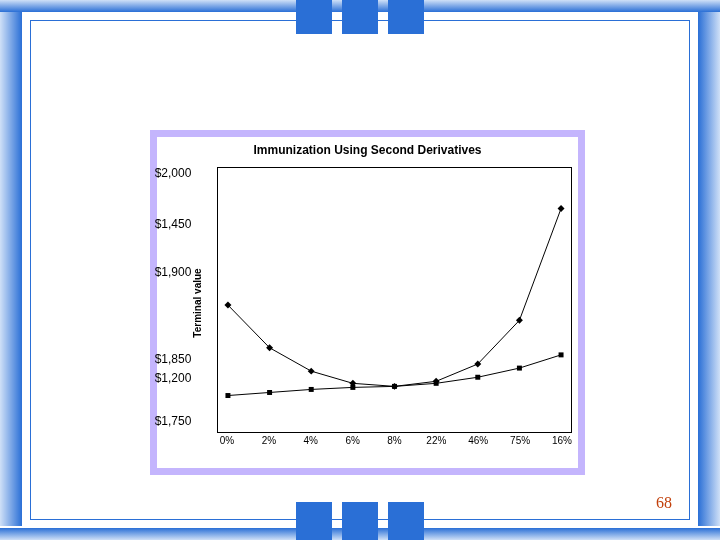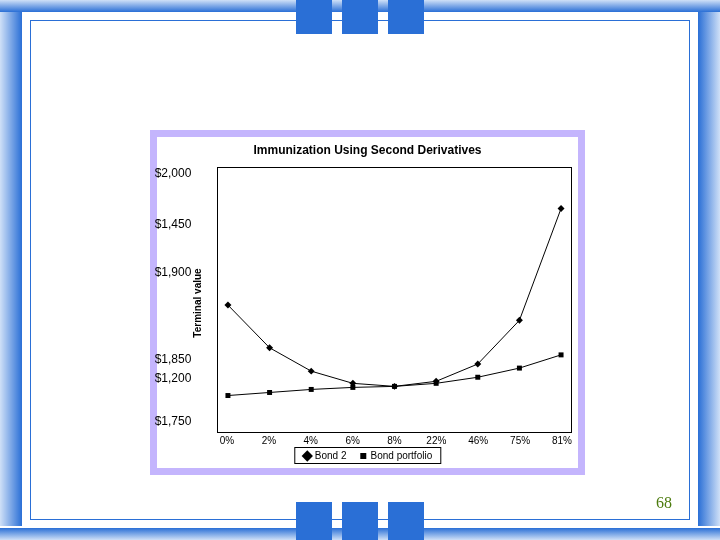--- a/index.html
+++ b/index.html
@@ -7,21 +7,21 @@
   .grad-left{position:absolute;left:0;top:12px;width:22px;height:514px;background:linear-gradient(to right,#cfe0f7,#2a6fd6);}
   .grad-right{position:absolute;right:0;top:12px;width:22px;height:514px;background:linear-gradient(to left,#cfe0f7,#2a6fd6);}
   .grad-bottom{position:absolute;left:0;bottom:0;width:720px;height:12px;background:linear-gradient(to top,#cfe0f7,#2a6fd6);}
   .grad-top{position:absolute;left:0;top:0;width:720px;height:12px;background:linear-gradient(to bottom,#cfe0f7,#2a6fd6);}
   .inner-border{position:absolute;left:30px;top:20px;right:30px;bottom:20px;border:1.5px solid #2a6fd6;}
   .tabs{position:absolute;top:0;left:50%;transform:translateX(-50%);display:flex;gap:10px;}
   .tabs .tab{width:36px;height:34px;background:#2a6fd6;}
   .tabs-bottom{position:absolute;bottom:0;left:50%;transform:translateX(-50%);display:flex;gap:10px;}
   .tabs-bottom .tab{width:36px;height:38px;background:#2a6fd6;}
   .title{position:absolute;top:42px;left:40px;right:40px;text-align:center;font-size:27px;line-height:1.25;color:#000;}
-  .page-num{position:absolute;right:48px;bottom:28px;font-size:16px;color:#4d7c0f;}
+  .page-num{position:absolute;right:48px;bottom:28px;font-size:16px;color:#c2410c;}
   .chart-box{position:absolute;left:150px;top:130px;width:435px;height:345px;border:7px solid #c4b5fd;background:#fff;box-sizing:border-box;}
   .chart-title{position:absolute;top:6px;left:0;right:0;text-align:center;font-family:Arial,sans-serif;font-weight:bold;font-size:12px;}
   .plot-area{position:absolute;left:60px;top:30px;width:355px;height:266px;border:1px solid #000;box-sizing:border-box;}
   .ylabel{position:absolute;left:6px;top:50%;transform:translateY(-50%) rotate(-90deg);transform-origin:center;font-family:Arial,sans-serif;font-weight:bold;font-size:10px;white-space:nowrap;}
   .xlabel{position:absolute;left:60px;width:355px;bottom:26px;text-align:center;font-family:Arial,sans-serif;font-weight:bold;font-size:10px;}
   .ytick{position:absolute;right:380px;font-family:Arial,sans-serif;font-size:12px;text-align:center;width:50px;}
   .xtick{position:absolute;font-family:Arial,sans-serif;font-size:10px;text-align:center;width:30px;}
   .legend{position:absolute;left:50%;transform:translateX(-50%);bottom:4px;border:1px solid #000;padding:2px 8px;font-family:Arial,sans-serif;font-size:10px;display:flex;gap:14px;align-items:center;}
   .legend .item{display:flex;align-items:center;gap:4px;}
   .legend .sq{width:6px;height:6px;background:#000;display:inline-block;}
@@ -80,39 +80,29 @@
             <rect x="258.75" y="208.324" width="5" height="5" class="marker-sq"></rect>
             <rect x="300.625" y="199.108" width="5" height="5" class="marker-sq"></rect>
             <rect x="342.5" y="185.796" width="5" height="5" class="marker-sq"></rect>
           </g>
       </svg>
     </div>
 
     <div id="yticks-holder"></div>
     <div id="xticks-holder"></div>
 
-    <div class="legend">
-      <div class="item">
-        <span class="di"></span>
-        <span>Bond 2</span>
-      </div>
-      <div class="item">
-        <span class="sq"></span>
-        <span>Bond portfolio</span>
-      </div>
-    </div>
   <div class="ytick" style="top: 277px;">$1,750</div>
       <div class="ytick" style="top: 233.8px;">$1,200</div>
       <div class="ytick" style="top: 182.6px; margin-top: 32px;">$1,850</div>
       <div class="ytick" style="top: 128px;">$1,900</div>
       <div class="ytick" style="top: 80.2px;">$1,450</div>
       <div class="ytick" style="top: 29px;">$2,000</div>
       <div class="xtick" style="left: 55px; top: 298px;">0%</div>
       <div class="xtick" style="left: 96.875px; top: 298px;">2%</div>
       <div class="xtick" style="left: 138.75px; top: 298px;">4%</div>
       <div class="xtick" style="left: 180.625px; top: 298px;">6%</div>
       <div class="xtick" style="left: 222.5px; top: 298px;">8%</div>
       <div class="xtick" style="left: 264.375px; top: 298px;">22%</div>
       <div class="xtick" style="left: 306.25px; top: 298px;">46%</div>
       <div class="xtick" style="left: 348.125px; top: 298px;">75%</div>
-      <div class="xtick" style="left: 390px; top: 298px;">81%</div>
+      <div class="xtick" style="left: 390px; top: 298px;">16%</div>
     </div>
 </div>
 
 </body></html>

